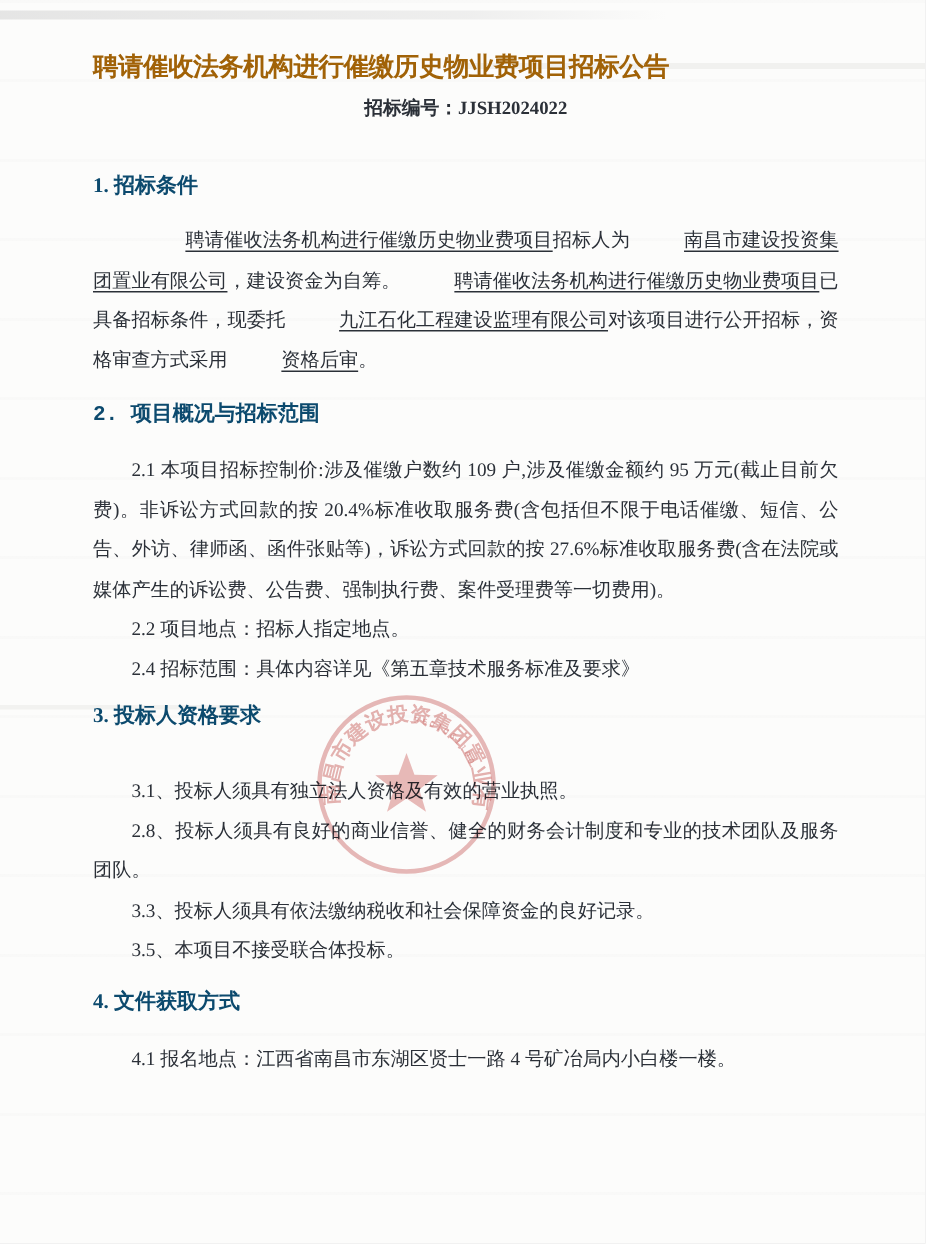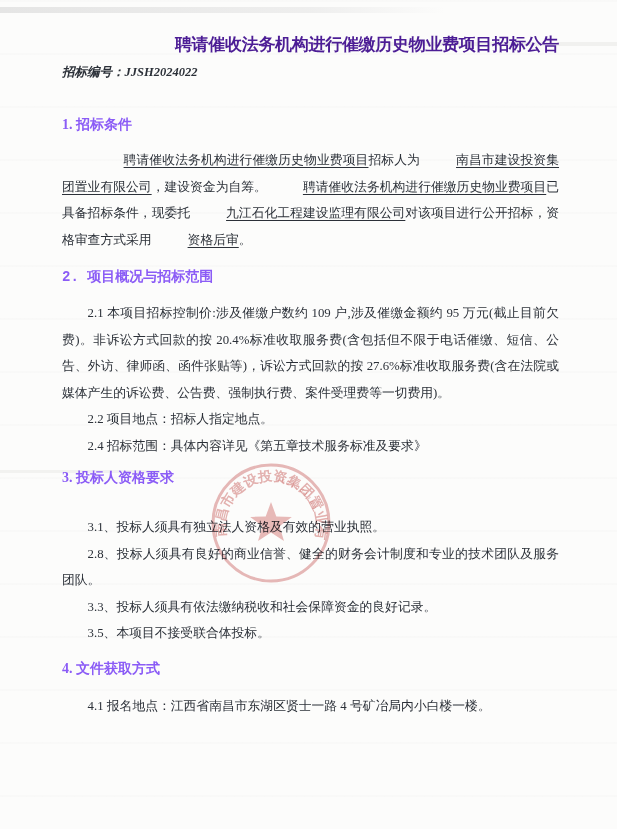--- a/index.html
+++ b/index.html
@@ -22,30 +22,30 @@
   }
   .streak{position:absolute;pointer-events:none;}
   .streak.s1{left:0;top:7px;width:445px;height:6px;background:linear-gradient(90deg,#d2d2d2,#e3e3e3 70%,rgba(227,227,227,0));opacity:.55;}
   .streak.s2{left:300px;top:42px;width:317px;height:4px;background:#ededec;opacity:.8;}
   .streak.s3{left:0;top:470px;width:160px;height:3px;background:#efefee;opacity:.8;}
 
   .content{position:relative;z-index:2;padding:0 58px 0 62px;}
   p,h2,h3{margin:0;padding:0;}
 
   .doc-title{
-    margin-top:33px;text-align:right;
+    margin-top:33px;text-align:left;
     font-size:17px;font-weight:bold;line-height:24px;letter-spacing:-0.3px;
-    color:#4c1d95;
+    color:#a16207;
   }
   .doc-subtitle{
-    margin-top:4px;
-    font-size:12.5px;font-weight:bold;line-height:22px;font-style:italic;
+    margin-top:4px;text-align:center;
+    font-size:12.5px;font-weight:bold;line-height:22px;
   }
   .sec-h{
-    font-size:14px;font-weight:bold;line-height:26px;color:#8b5cf6;
+    font-size:14px;font-weight:bold;line-height:26px;color:#0c4a6e;
   }
   .h-s1{margin-top:29px;}
   .h-s2{margin-top:11px;font-family:Liberation Mono, monospace;}
   .h-s3{margin-top:6px;}
   .h-s4{margin-top:9px;}
 
   .body-p{
     font-size:12.8px;line-height:26.5px;
     text-align:justify;text-indent:2em;
   }

